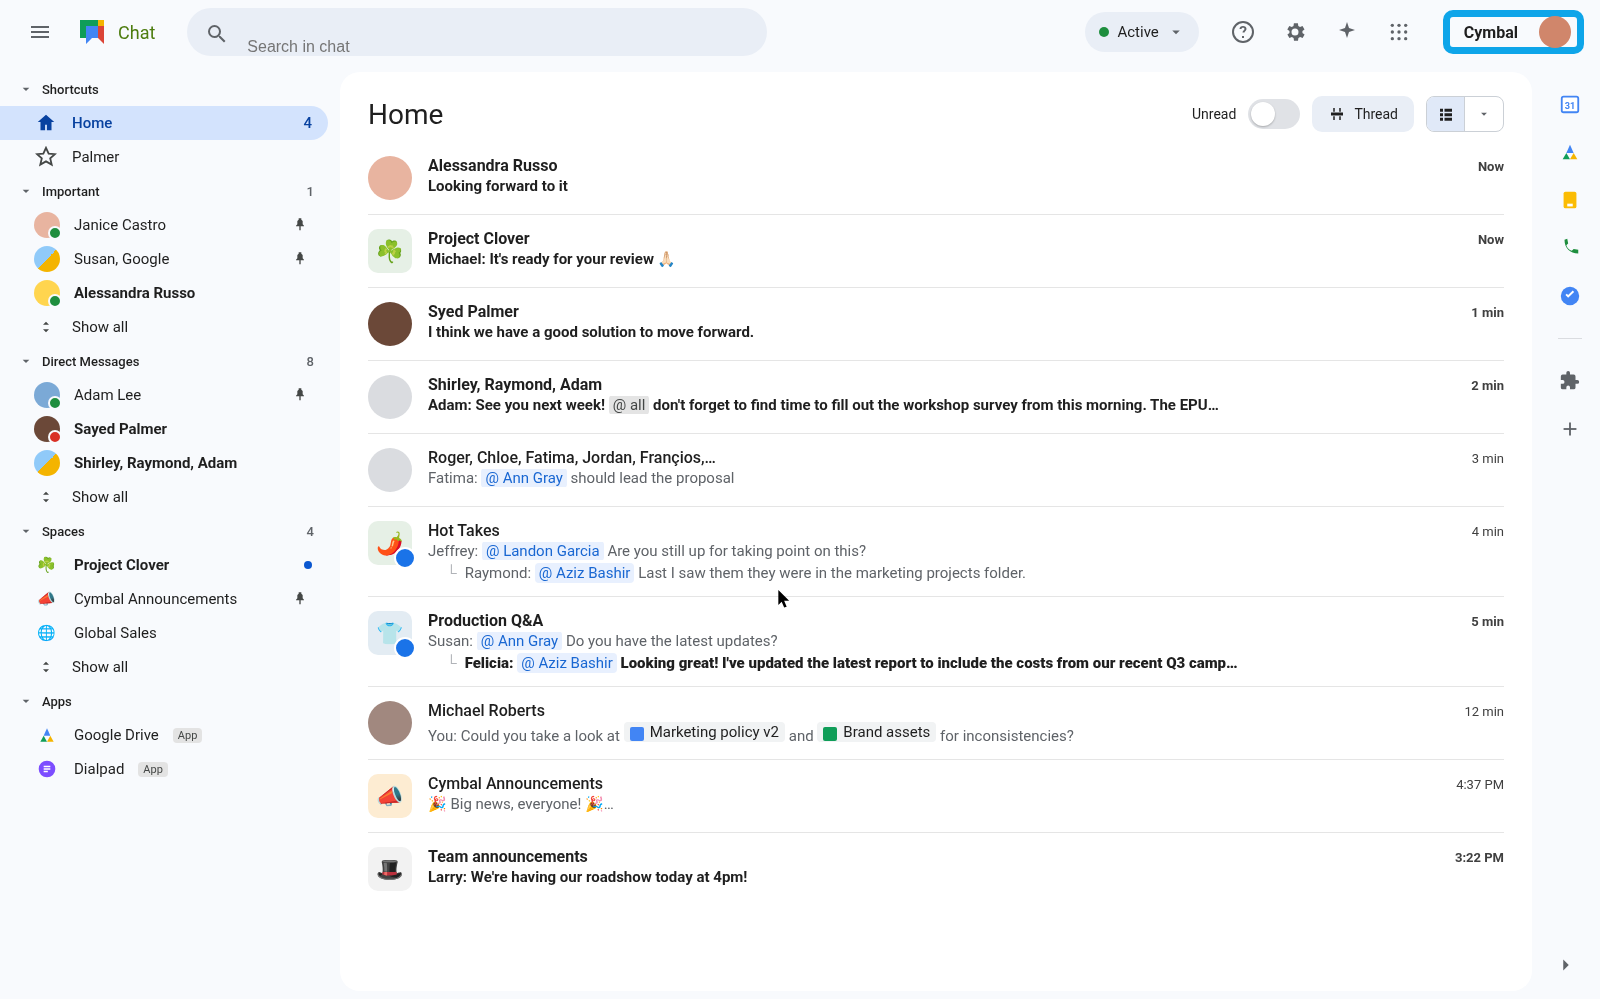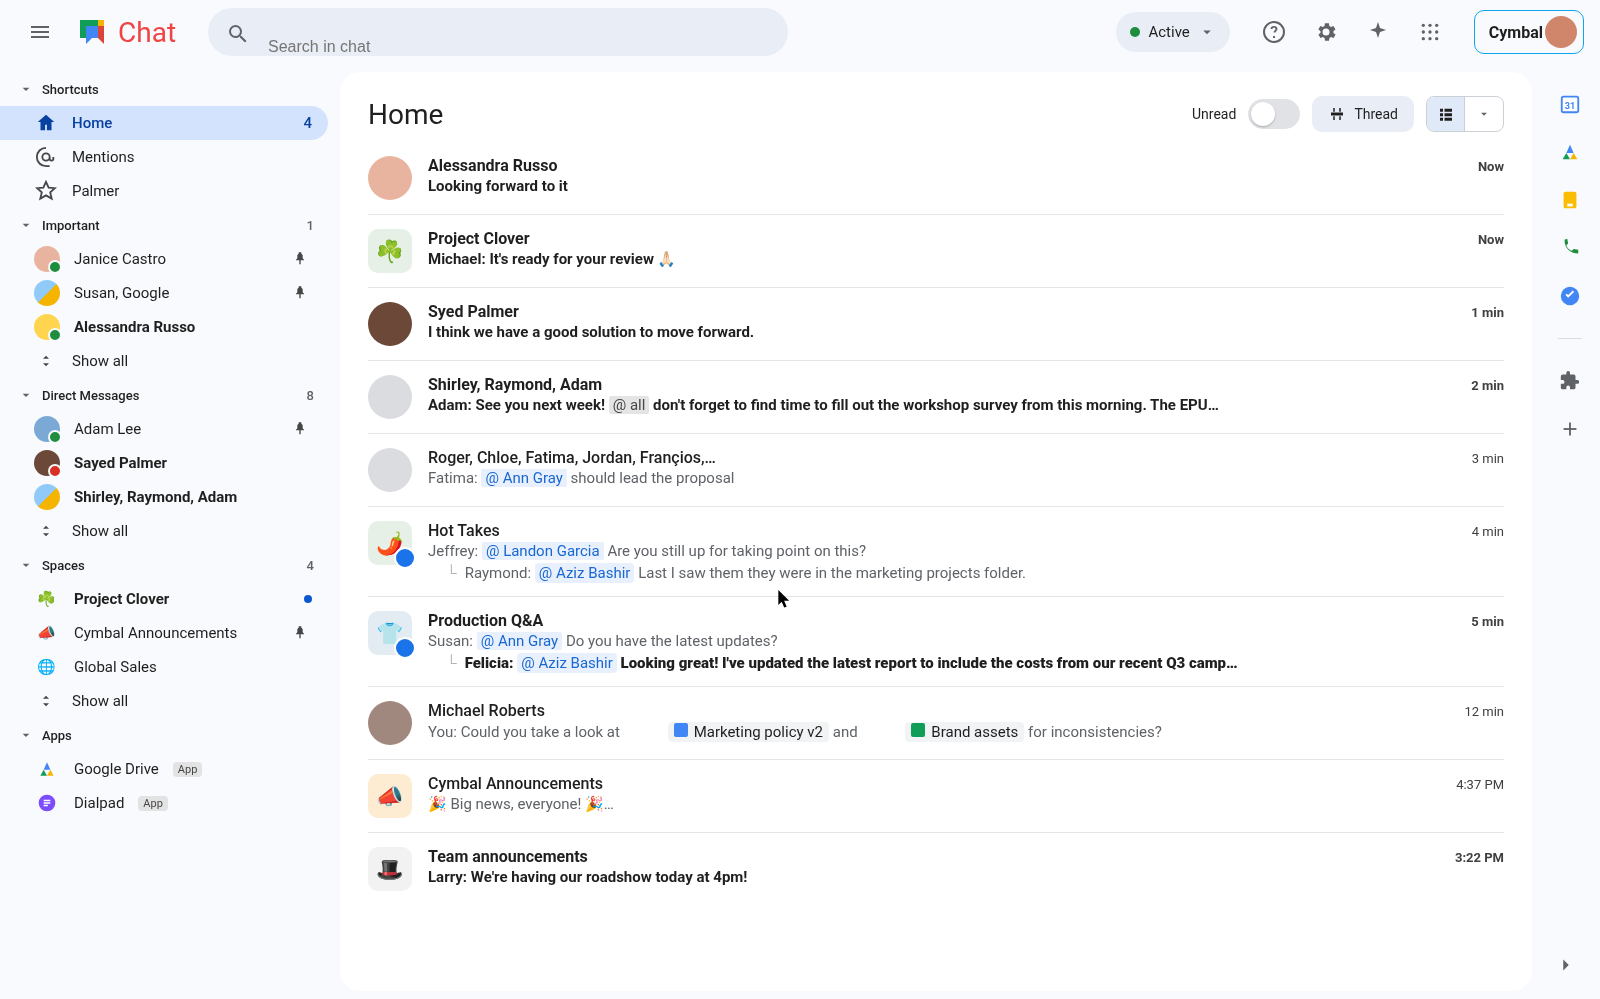--- a/index.html
+++ b/index.html
@@ -23,21 +23,21 @@
   gap: 8px;
 }
 .icon-btn {
   width: 48px; height: 48px;
   display: flex; align-items: center; justify-content: center;
   border-radius: 50%;
   cursor: pointer;
   color: #5f6368;
 }
 .logo-wrap { display: flex; align-items: center; gap: 6px; margin-right: 24px; }
-.logo-text { font-size: 28px; color: #ef4444; }
+.logo-text { font-size: 18px; color: #4d7c0f; }
 .chat-logo { width: 40px; height: 40px; display:flex;align-items:center;justify-content:center;}
 .search {
   flex: 0 0 580px;
   height: 48px;
   background: #e9eef6;
   border-radius: 24px;
   display: flex; align-items: flex-end;
   padding: 0 8px;
   margin-right: auto;
 }
@@ -47,22 +47,22 @@
 }
 .status-pill {
   height: 40px; padding: 0 14px;
   display: flex; align-items: center; gap: 8px;
   background: #e9eef6; border-radius: 20px;
   color: #1f1f1f; font-size: 15px; cursor: pointer;
 }
 .status-dot { width: 10px; height: 10px; border-radius: 50%; background: #1e8e3e; }
 .top-right-icons { display: flex; align-items: center; gap: 4px; margin-left: 12px;}
 .account-chip {
-  height: 44px; display:flex;align-items:center;gap:2px;
-  padding: 0 6px 0 14px; border:1px solid #0ea5e9; border-radius: 10px;
+  height: 44px; display:flex;align-items:center;gap:21px;
+  padding: 0 6px 0 14px; border:7px solid #0ea5e9; border-radius: 10px;
   margin-left: 12px; font-weight: 700; font-size: 16px;
 }
 .avatar { width: 32px; height: 32px; border-radius: 50%; background: #d0866b; display:inline-block;}
 
 
 .shell { display:flex; height: calc(999px - 64px); }
 
 
 .sidebar {
   width: 340px; padding: 8px 0 0 0;
@@ -139,21 +139,21 @@
 .row1{display:flex;align-items:baseline;gap:12px;}
 .name{font-size:16px;font-weight:500;}
 .name.bold{font-weight:700;}
 .time{margin-left:auto;font-size:13px;color:#404040;white-space:nowrap;text-align:right;}
 .time.bold{font-weight:700;}
 .msg{font-size:15px;color:#1f1f1f;margin-top:2px;white-space:nowrap;overflow:hidden;text-overflow:ellipsis;}
 .msg.bold{font-weight:700;}
 .msg.muted{color:#5f6368;font-weight:400;}
 .mention{background:#e8f0fe;color:#1967d2;padding:1px 4px;border-radius:4px;font-weight:400;}
 .mention.all{color:#444746;background:#e4e4e4;}
-.chip-file{display:inline-flex;align-items:flex-start;gap:6px;background:#f1f3f4;padding:1px 6px;border-radius:4px;color:#1f1f1f;font-weight:400;margin-left:44px;}
+.chip-file{display:inline-flex;align-items:flex-end;gap:6px;background:#f1f3f4;padding:1px 6px;border-radius:4px;color:#1f1f1f;font-weight:400;}
 .chip-file .fi{width:14px;height:14px;border-radius:2px;}
 .fi.doc{background:#4285f4;}
 .fi.sheet{background:#0f9d58;}
 .thread-line{display:flex;align-items:center;gap:8px;margin-top:4px;font-size:15px;color:#5f6368;}
 .thread-line.bold .tmsg{font-weight:700;color:#1f1f1f;}
 .tarrow{color:#b0b3b8;padding-left:18px;}
 .cursor{position:absolute;width:14px;height:20px;pointer-events:none;}
 
 
 .rail{width:60px;display:flex;flex-direction:column;align-items:center;padding-top:28px;gap:24px;}
@@ -254,28 +254,20 @@
             <path fill="currentColor" d="M12 3l9 8h-3v9h-5v-6h-2v6H6v-9H3z"></path>
           </svg>
         </span>
       <span>Home</span>
       <span class="spacer"></span>
       <span class="trail">4</span>
     </div>
     <div class="nav-item">
       <span class="ic">
           <svg width="22" height="22" viewBox="0 0 24 24">
-            <path fill="none" stroke="currentColor" stroke-width="2" d="M12 2a10 10 0 100 20h4M16 12a4 4 0 11-8 0 4 4 0 018 0zm0 0v2a2 2 0 004 0v-2"></path>
-          </svg>
-        </span>
-      <span>Mentions</span>
-    </div>
-    <div class="nav-item">
-      <span class="ic">
-          <svg width="22" height="22" viewBox="0 0 24 24">
             <path fill="none" stroke="currentColor" stroke-width="2" d="M12 2l2.9 6.3 6.9.6-5.2 4.6 1.6 6.8L12 16.8 5.8 20.3l1.6-6.8L2.2 8.9l6.9-.6z"></path>
           </svg>
         </span>
       <span>Palmer</span>
     </div>
 
     
     <div class="section-hdr">
       <svg width="16" height="16" viewBox="0 0 24 24">
           <path fill="#5f6368" d="M7 10l5 5 5-5z"></path>

